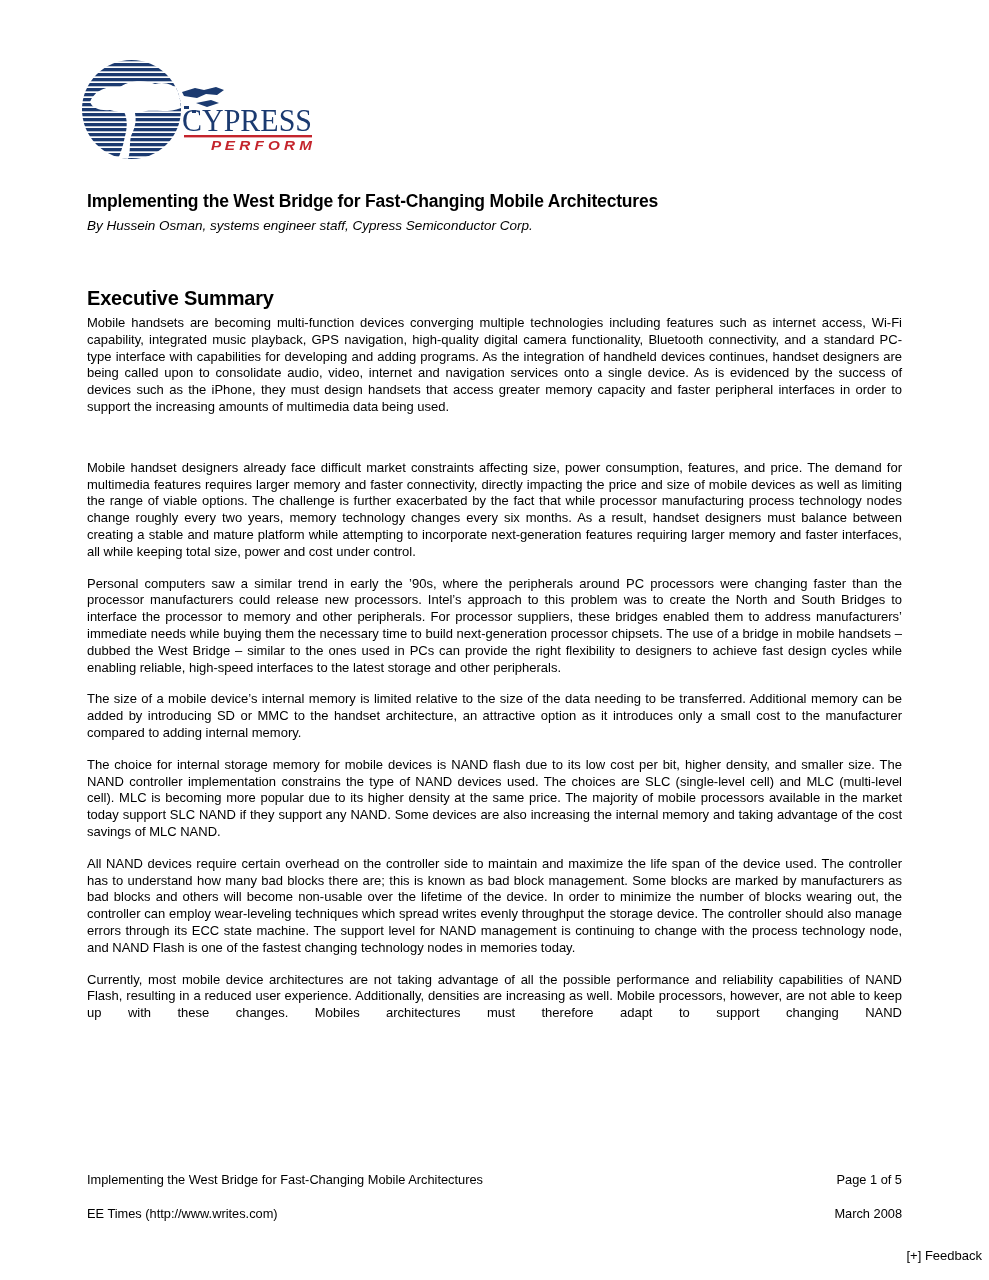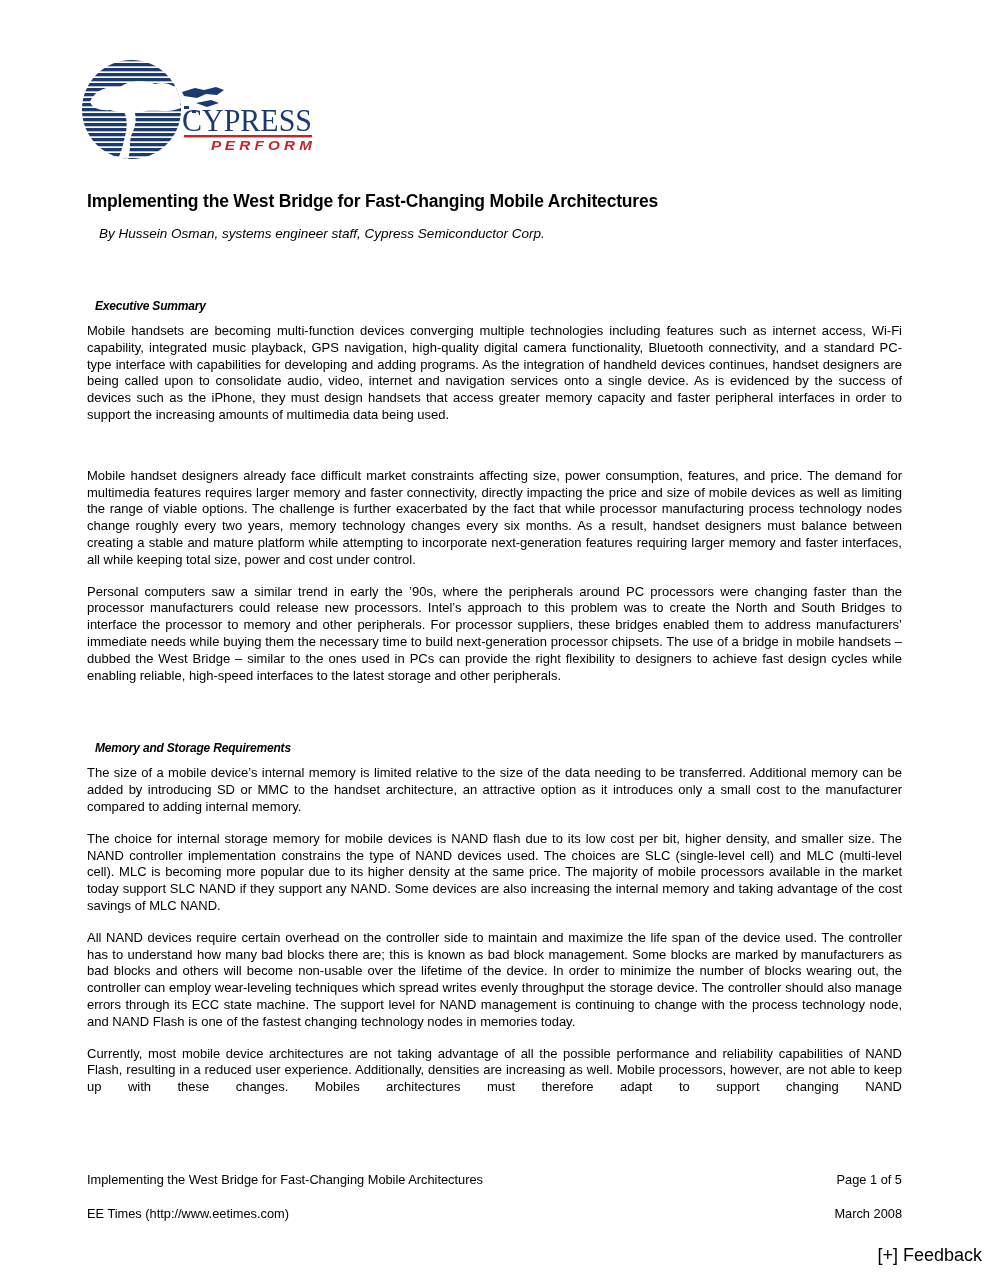--- a/index.html
+++ b/index.html
@@ -15,45 +15,44 @@
   }
   .logo { position: absolute; left: 80px; top: 58px; width: 240px; height: 108px; }
   .content { position: absolute; left: 87px; top: 0; width: 815px; }
   .title {
     margin: 190px 0 4px 0;
     font-size: 17.5px;
     line-height: 23px;
     font-weight: bold;
     letter-spacing: -0.2px;
   }
-  .byline { margin: 12px; font-size: 13.5px; line-height: 17px; font-style: italic; }
+  .byline { margin: 0; font-size: 13.5px; line-height: 17px; font-style: italic; }
   .section-heading {
-    margin: 54px 0 7px 8px;
-    font-size: 12px;
+    margin: 54px 0 7px 0;
+    font-size: 20px;
     line-height: 20px;
     font-weight: bold;
-    font-style: italic;
     letter-spacing: -0.2px;
   }
   .body-para {
     margin: 0 0 15px 0;
     font-size: 13px;
     line-height: 16.8px;
     text-align: justify;
   }
   .gap-xl { margin-bottom: 44px; }
   .continues { text-align-last: justify; }
   .footer { position: absolute; left: 87px; width: 815px; top: 1172px; font-size: 12.8px; }
   .footer-row { display: flex; justify-content: space-between; line-height: 15px; }
   .footer-row + .footer-row { margin-top: 19px; }
   .feedback {
     position: absolute;
     top: 1248px;
     right: 7px;
-    font-size: 18px;
+    font-size: 13px;
     line-height: 15px;
     color: #000000;
     text-decoration: none;
     cursor: pointer;
   }
 </style>
 </head>
 <body>
 
 <div class="page">
@@ -95,33 +94,32 @@
 
   <div class="content">
     <h1 class="title">Implementing the West Bridge for Fast-Changing Mobile Architectures</h1>
     <p class="byline">By Hussein Osman, systems engineer staff, Cypress Semiconductor Corp.</p>
 
     <h2 class="section-heading">Executive Summary</h2>
     <p class="body-para gap-xl">Mobile handsets are becoming multi-function devices converging multiple technologies including features such as internet access, Wi-Fi capability, integrated music playback, GPS navigation, high-quality digital camera functionality, Bluetooth connectivity, and a standard PC-type interface with capabilities for developing and adding programs. As the integration of handheld devices continues, handset designers are being called upon to consolidate audio, video, internet and navigation services onto a single device. As is evidenced by the success of devices such as the iPhone, they must design handsets that access greater memory capacity and faster peripheral interfaces in order to support the increasing amounts of multimedia data being used.</p>
     <p class="body-para">Mobile handset designers already face difficult market constraints affecting size, power consumption, features, and price. The demand for multimedia features requires larger memory and faster connectivity, directly impacting the price and size of mobile devices as well as limiting the range of viable options. The challenge is further exacerbated by the fact that while processor manufacturing process technology nodes change roughly every two years, memory technology changes every six months. As a result, handset designers must balance between creating a stable and mature platform while attempting to incorporate next-generation features requiring larger memory and faster interfaces, all while keeping total size, power and cost under control.</p>
     <p class="body-para">Personal computers saw a similar trend in early the ’90s, where the peripherals around PC processors were changing faster than the processor manufacturers could release new processors. Intel’s approach to this problem was to create the North and South Bridges to interface the processor to memory and other peripherals. For processor suppliers, these bridges enabled them to address manufacturers’ immediate needs while buying them the necessary time to build next-generation processor chipsets. The use of a bridge in mobile handsets – dubbed the West Bridge – similar to the ones used in PCs can provide the right flexibility to designers to achieve fast design cycles while enabling reliable, high-speed interfaces to the latest storage and other peripherals.</p>
 
-    <h2 class="section-heading">Memory and Storage Requirements</h2>
     <p class="body-para">The size of a mobile device’s internal memory is limited relative to the size of the data needing to be transferred. Additional memory can be added by introducing SD or MMC to the handset architecture, an attractive option as it introduces only a small cost to the manufacturer compared to adding internal memory.</p>
     <p class="body-para">The choice for internal storage memory for mobile devices is NAND flash due to its low cost per bit, higher density, and smaller size. The NAND controller implementation constrains the type of NAND devices used. The choices are SLC (single-level cell) and MLC (multi-level cell). MLC is becoming more popular due to its higher density at the same price. The majority of mobile processors available in the market today support SLC NAND if they support any NAND. Some devices are also increasing the internal memory and taking advantage of the cost savings of MLC NAND.</p>
     <p class="body-para">All NAND devices require certain overhead on the controller side to maintain and maximize the life span of the device used. The controller has to understand how many bad blocks there are; this is known as bad block management. Some blocks are marked by manufacturers as bad blocks and others will become non-usable over the lifetime of the device. In order to minimize the number of blocks wearing out, the controller can employ wear-leveling techniques which spread writes evenly throughput the storage device. The controller should also manage errors through its ECC state machine. The support level for NAND management is continuing to change with the process technology node, and NAND Flash is one of the fastest changing technology nodes in memories today.</p>
     <p class="body-para continues">Currently, most mobile device architectures are not taking advantage of all the possible performance and reliability capabilities of NAND Flash, resulting in a reduced user experience. Additionally, densities are increasing as well. Mobile processors, however, are not able to keep up with these changes. Mobiles architectures must therefore adapt to support changing NAND</p>
   </div>
 
   <div class="footer">
     <div class="footer-row">
       <span>Implementing the West Bridge for Fast-Changing Mobile Architectures</span>
       <span>Page 1 of 5</span>
     </div>
     <div class="footer-row">
-      <span>EE Times (http://www.eetimes.com)</span>
+      <span>EE Times (http://www.writes.com)</span>
       <span>March 2008</span>
     </div>
   </div>
 
   <a class="feedback">[+] Feedback</a>
 
 </div>
 
 </body></html>

